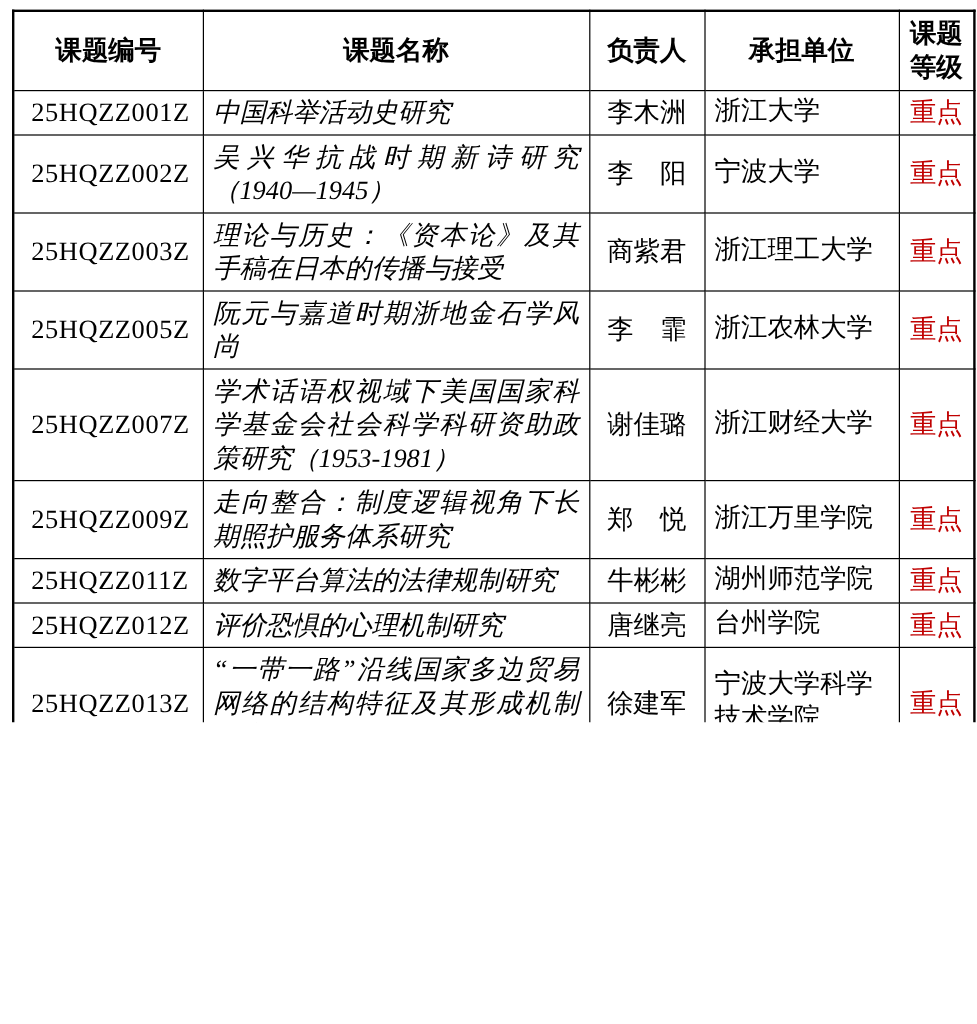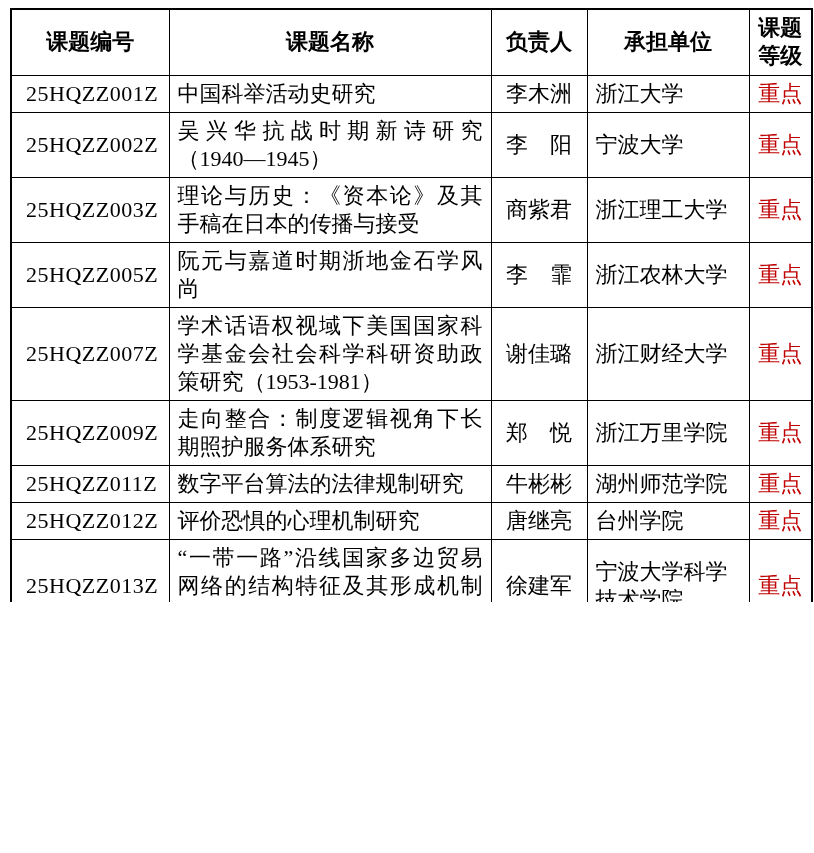--- a/index.html
+++ b/index.html
@@ -46,28 +46,30 @@
     padding: 4px 8px;
   }
   td.c-code {
     text-align: left;
     padding-left: 14px;
     letter-spacing: 0.5px;
   }
   td.c-title {
     text-align: justify;
     text-justify: inter-ideograph;
+    font-style: italic;
   }
   td.c-leader {
     text-align: center;
     padding-left: 2px;
     padding-right: 2px;
   }
   td.c-unit {
     text-align: left;
+    font-family: Liberation Mono, monospace;
   }
   td.c-grade {
     text-align: center;
     padding-left: 2px;
     padding-right: 2px;
     color: var(--grade-color, #c00000);
   }
 </style>
 </head>
 <body>

